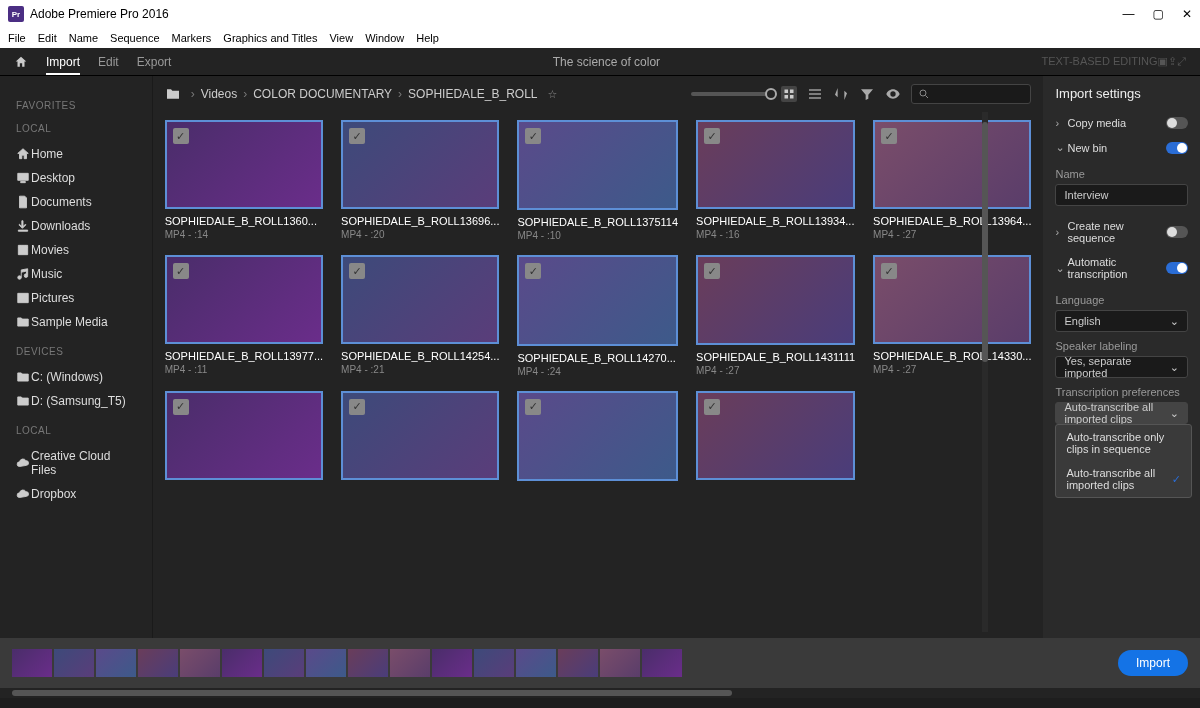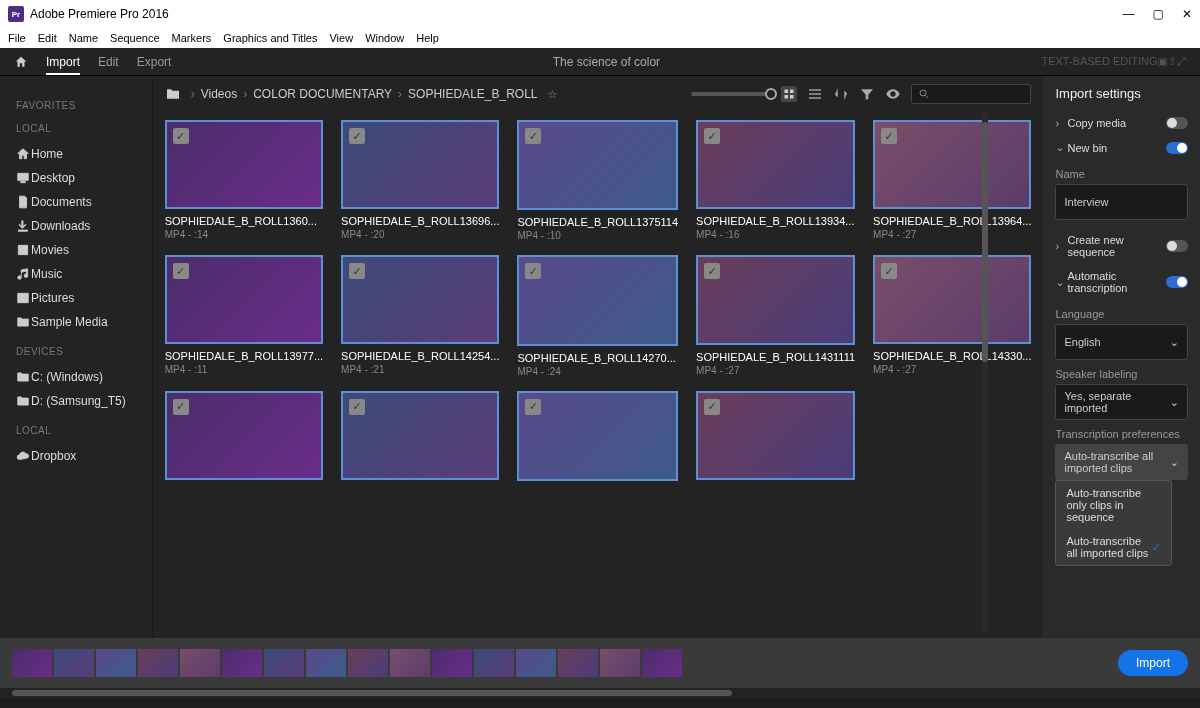--- a/index.html
+++ b/index.html
@@ -38,22 +38,22 @@
 .inspect{width:210px;background:#2a2a2a;padding:10px 12px;overflow:visible;position:relative;font-size:11px}
 .inspect h3{font-size:13px;font-weight:400;color:#eee;margin-bottom:10px}
 .sect{display:flex;align-items:center;justify-content:space-between;padding:6px 0;cursor:pointer}
 .sect .chev{width:8px;color:#aaa;margin-right:4px}
 .sect-label{flex:1;color:#ddd}
 .toggle{width:22px;height:12px;border-radius:6px;background:#555;position:relative}
 .toggle.on{background:#2a6dd6}
 .toggle::after{content:"";position:absolute;width:10px;height:10px;border-radius:50%;background:#ddd;top:1px;left:1px}
 .toggle.on::after{left:11px;background:#fff}
 .field-lbl{color:#999;margin:8px 0 4px}
-.input{width:100%;height:36px;background:#1a1a1a;border:1px solid #444;border-radius:3px;padding:4px 8px;color:#ccc;display:flex;align-items:center;justify-content:space-between;font-size:11px}
-.dropdown{position:absolute;left:12px;right:28px;background:#3a3a3a;border:1px solid #555;border-radius:3px;z-index:10}
+.input{width:100%;height:22px;background:#1a1a1a;border:1px solid #444;border-radius:3px;padding:4px 8px;color:#ccc;display:flex;align-items:center;justify-content:space-between;font-size:11px}
+.dropdown{position:absolute;left:12px;right:8px;background:#3a3a3a;border:1px solid #555;border-radius:3px;z-index:10}
 .dd-item{padding:6px 10px;font-size:11px;color:#ddd;display:flex;justify-content:space-between;align-items:center}
 .bottom-strip{height:50px;background:#3a3a3a;display:flex;align-items:center;padding:4px 12px;gap:2px}
 .strip-thumb{width:40px;height:28px;background:linear-gradient(135deg,#5a3d7a,#7a3d5a);flex-shrink:0}
 .import-btn{margin-left:auto;background:#1473e6;color:#fff;padding:6px 18px;border-radius:14px;font-size:12px;cursor:pointer}
 .scroll-track{height:10px;background:#232323;position:relative}
 .scroll-thumb{position:absolute;left:12px;width:60%;height:6px;top:2px;background:#555;border-radius:3px}
 .vscroll{position:absolute;right:212px;top:112px;width:6px;height:520px;background:#2a2a2a}
 .vscroll-thumb{width:6px;height:240px;background:#555;border-radius:3px;margin-top:10px}
 </style>
 </head>
@@ -158,20 +158,26 @@
         </svg>
         <span>C: (Windows)</span>
       </div>
       <div class="sb-item">
         <svg viewBox="0 0 24 24" fill="none" stroke="#ccc" stroke-width="1.5">
           <path d="M3 5h6l2 2h10v12H3z" fill="#ccc"></path>
         </svg>
         <span>D: (Samsung_T5)</span>
       </div>
       <div class="sb-head">LOCAL</div>
+      <div class="sb-item">
+        <svg viewBox="0 0 24 24" fill="none" stroke="#ccc" stroke-width="1.5">
+          <path d="M6 18a4 4 0 010-8 6 6 0 0111-2 4 4 0 011 8z" fill="#ccc"></path>
+        </svg>
+        <span>Creative Cloud Files</span>
+      </div>
       <div class="sb-item">
         <svg viewBox="0 0 24 24" fill="none" stroke="#ccc" stroke-width="1.5">
           <path d="M6 18a4 4 0 010-8 6 6 0 0111-2 4 4 0 011 8z" fill="#ccc"></path>
         </svg>
         <span>Dropbox</span>
       </div>
     </div>
 
   <div class="browser">
     <div class="toolbar">

